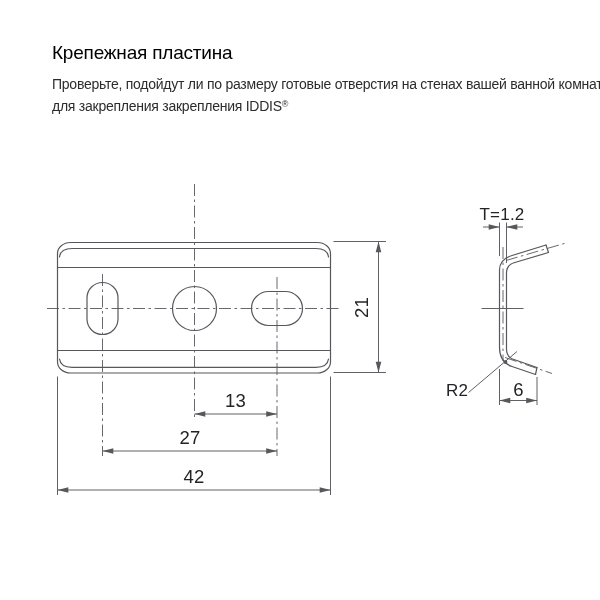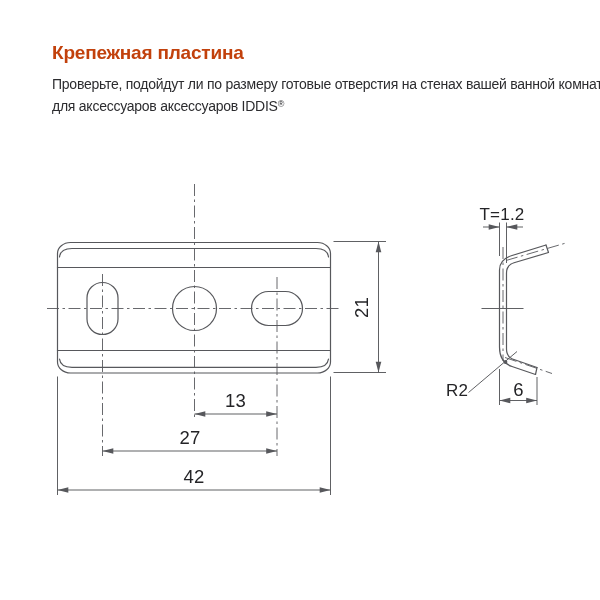--- a/index.html
+++ b/index.html
@@ -5,21 +5,21 @@
   html,body{margin:0;padding:0;}
   body{
     width:600px;height:600px;position:relative;overflow:hidden;
     background:#ffffff;
     font-family:"Liberation Sans", sans-serif;
     --line:#57585c;
     --dimtext:#242427;
   }
   .header{position:absolute;left:52px;top:42px;width:520px;}
   .title{
-    font-size:19px;font-weight:700;color:#c2410c;
+    font-size:19px;font-weight:400;color:#000000;
     letter-spacing:-0.2px;margin:0 0 10px 0;
   }
   .desc{
     font-size:14px;color:#2c2c2f;letter-spacing:-0.25px;
     line-height:20px;white-space:nowrap;
   }
   .sup{font-size:9px;vertical-align:4px;}
   svg{position:absolute;left:0;top:0;}
   .obj{stroke:var(--line);stroke-width:1.2;fill:none;stroke-linecap:round;}
   .thin{stroke:var(--line);stroke-width:0.95;fill:none;}
@@ -35,21 +35,21 @@
   }
   .dot{fill:var(--line);stroke:none;}
 </style>
 </head>
 <body style="--line: #57585c; --dimtext: #242427;">
 
 <div class="header">
   <div class="title">Крепежная пластина</div>
   <div class="desc">
     <span>Проверьте, подойдут ли по размеру готовые отверстия на стенах вашей ванной комнаты</span><br>
-    <span>для аксессуаров аксессуаров IDDIS</span><span class="sup">®</span>
+    <span>для закрепления закрепления IDDIS</span><span class="sup">®</span>
   </div>
 </div>
 
 <svg width="600" height="600" viewBox="0 0 600 600">
   <defs>
     <marker id="arw" markerUnits="userSpaceOnUse" markerWidth="13" markerHeight="8" refX="11.2" refY="3.5" orient="auto-start-reverse">
       <path d="M0.4,0.7 L11.2,3.5 L0.4,6.3 Z" fill="#57585c"></path>
     </marker>
   </defs>
 

